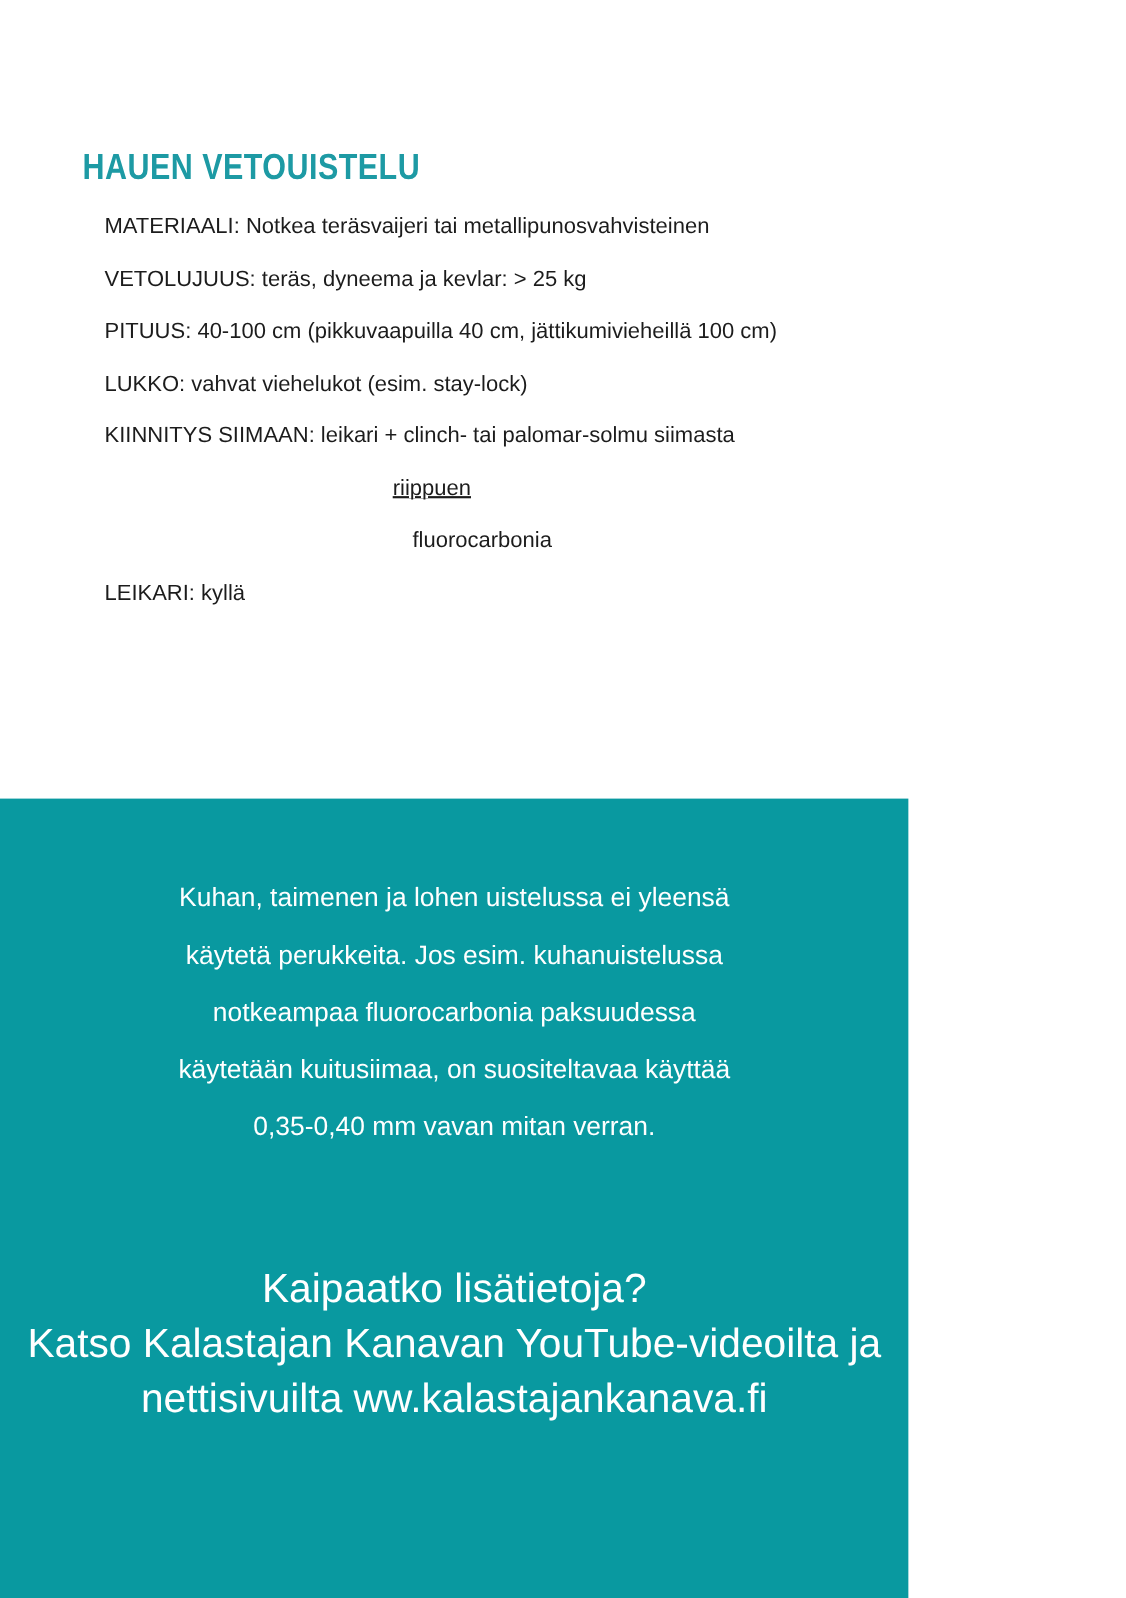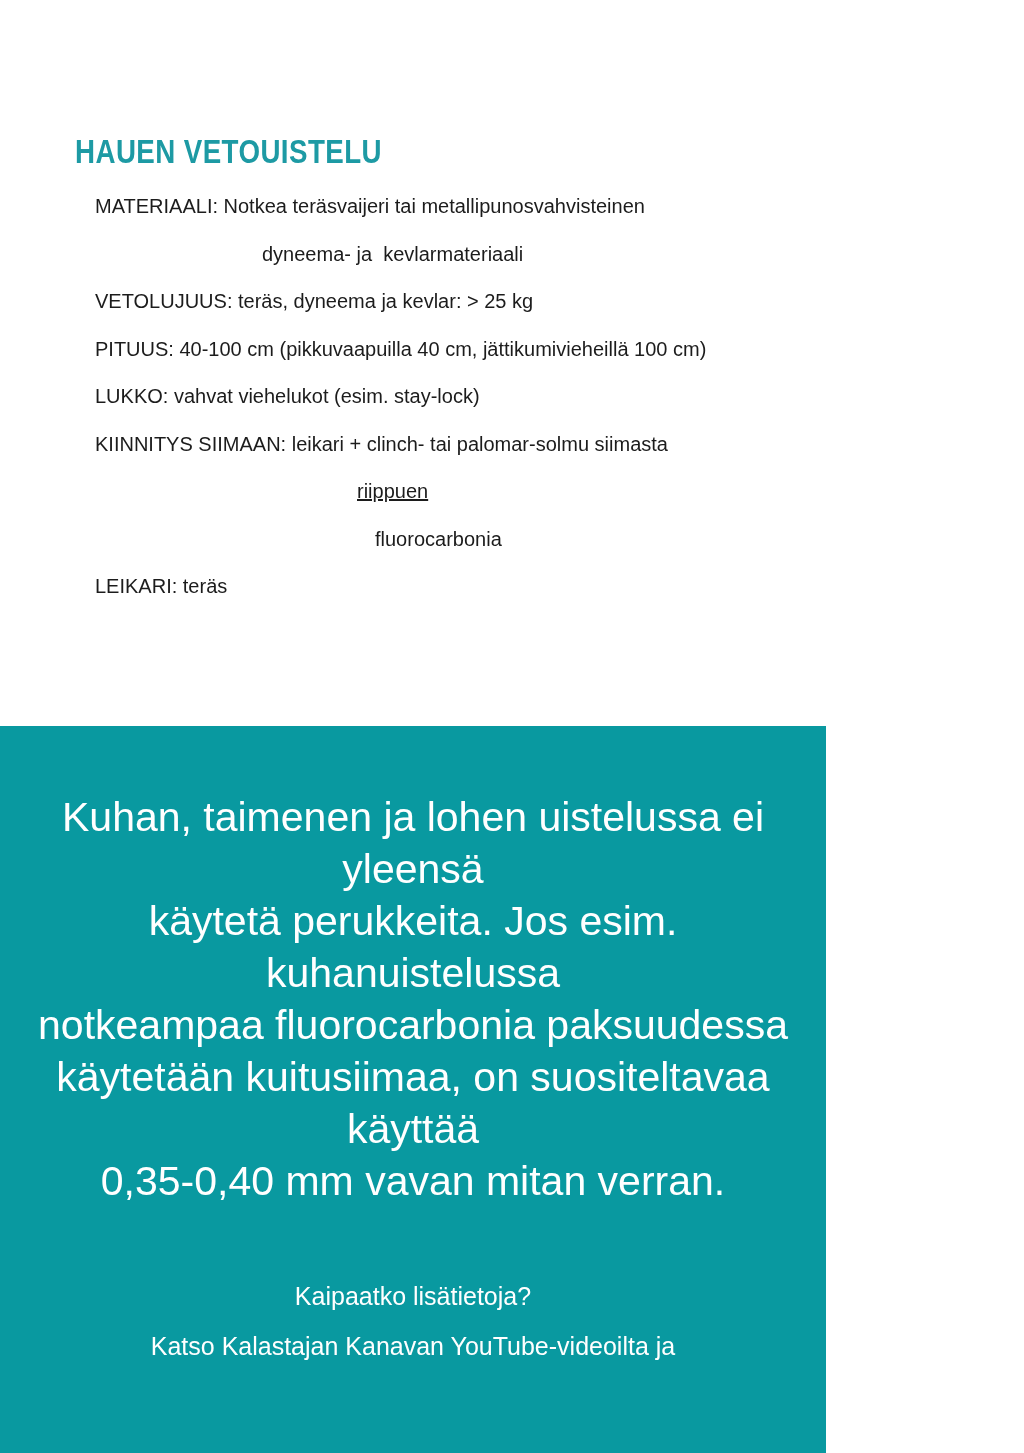--- a/index.html
+++ b/index.html
@@ -45,59 +45,59 @@
     left: 0;
     top: 726px;
     width: 100%;
     height: 727px;
     background: var(--accent-teal, #0999a0);
     color: var(--panel-text, #ffffff);
     text-align: center;
   }
   .panel-para {
     margin: 65px auto 0;
-    font-size: 41px;
+    font-size: 24px;
     line-height: 52px;
   }
   .panel-cta {
-    margin-top: 64px;
-    font-size: 25px;
+    margin-top: 96px;
+    font-size: 37px;
     line-height: 50px;
   }
   .panel-cta .cta-line3 { white-space: pre; }
 </style>
 </head>
 <body>
 
 <div class="page">
 
   <h1 class="title">HAUEN VETOUISTELU</h1>
 
   <div class="specs">
     <div class="spec-line">MATERIAALI: Notkea teräsvaijeri tai metallipunosvahvisteinen</div>
-    <div class="spec-line indent-a">dyneema- ja  kevlarmateriaali</div>
     <div class="spec-line">VETOLUJUUS: teräs, dyneema ja kevlar: &gt; 25 kg</div>
     <div class="spec-line">PITUUS: 40-100 cm (pikkuvaapuilla 40 cm, jättikumivieheillä 100 cm)</div>
     <div class="spec-line">LUKKO: vahvat viehelukot (esim. stay-lock)</div>
     <div class="spec-line">KIINNITYS SIIMAAN: leikari + clinch- tai palomar-solmu siimasta</div>
     <div class="spec-line indent-b">riippuen</div>
     <div class="spec-line indent-c">fluorocarbonia</div>
-    <div class="spec-line">LEIKARI: teräs</div>
+    <div class="spec-line">LEIKARI: kyllä</div>
   </div>
 
   <section class="panel">
 
     <div class="panel-para">
       <div>Kuhan, taimenen ja lohen uistelussa ei yleensä</div>
       <div>käytetä perukkeita. Jos esim. kuhanuistelussa</div>
       <div>notkeampaa fluorocarbonia paksuudessa</div>
       <div>käytetään kuitusiimaa, on suositeltavaa käyttää</div>
       <div>0,35-0,40 mm vavan mitan verran.</div>
     </div>
 
     <div class="panel-cta">
       <div>Kaipaatko lisätietoja?</div>
       <div>Katso Kalastajan Kanavan YouTube-videoilta ja</div>
+      <div class="cta-line3"><span>nettisivuilta </span><span>ww.kalastajankanava.fi</span></div>
     </div>
 
   </section>
 
 </div>
 
 </body></html>

